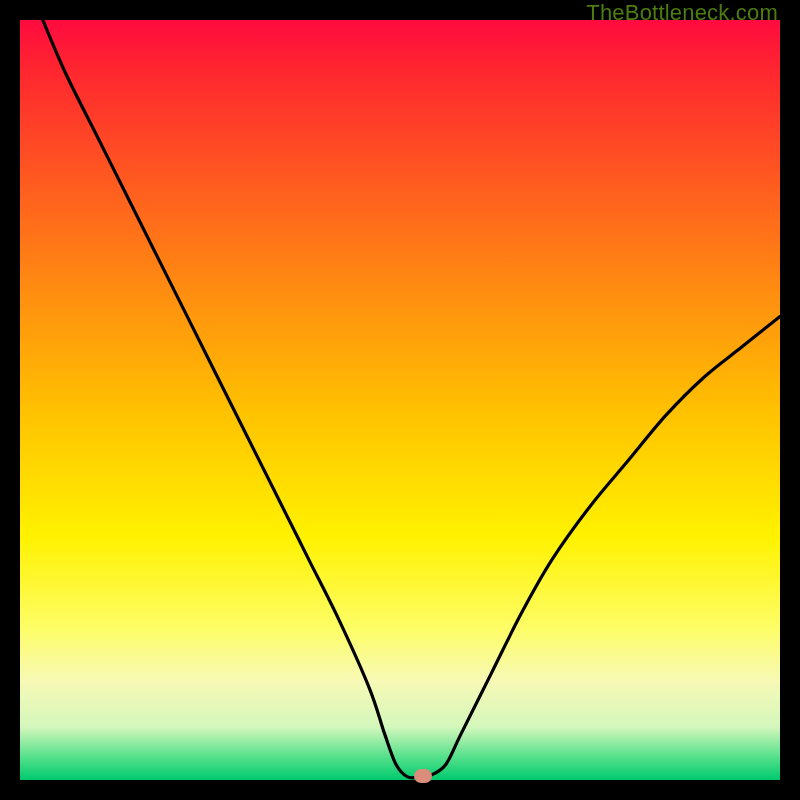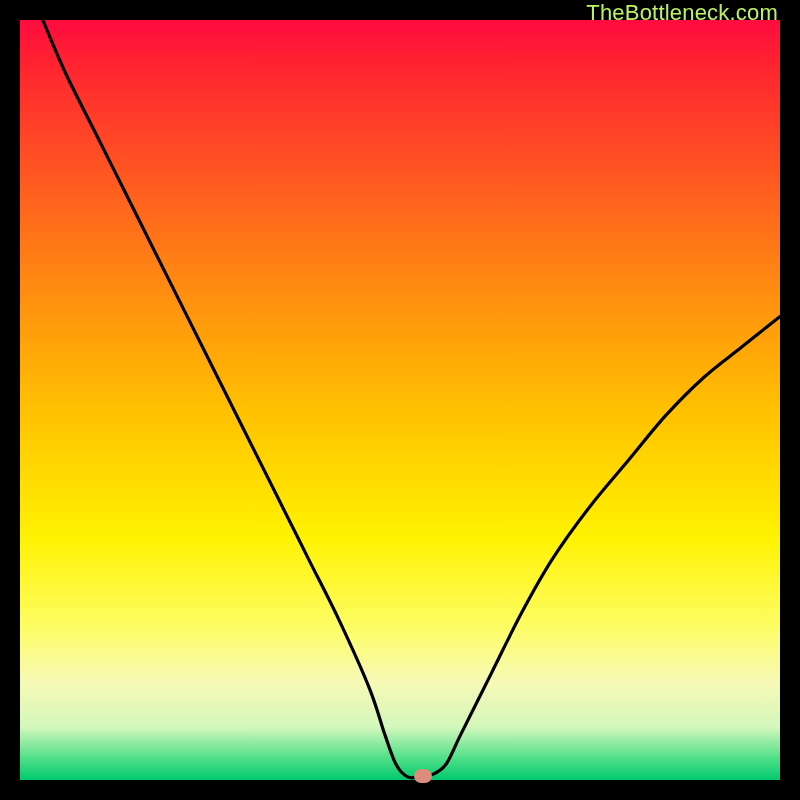--- a/index.html
+++ b/index.html
@@ -27,21 +27,21 @@
       #f7f9b5 87%,
       #d4f7bc 93%,
       #54e08a 97%,
       #00c96e 100%
     );
   }
   .watermark {
     position: absolute;
     top: 0px;
     right: 22px;
-    color: #bef264;
+    color: #4d7c0f;
     font-size: 22px;
     font-weight: 500;
     letter-spacing: 0.2px;
   }
   svg.curve {
     position: absolute;
     left: 0;
     top: 0;
     width: 760px;
     height: 760px;

